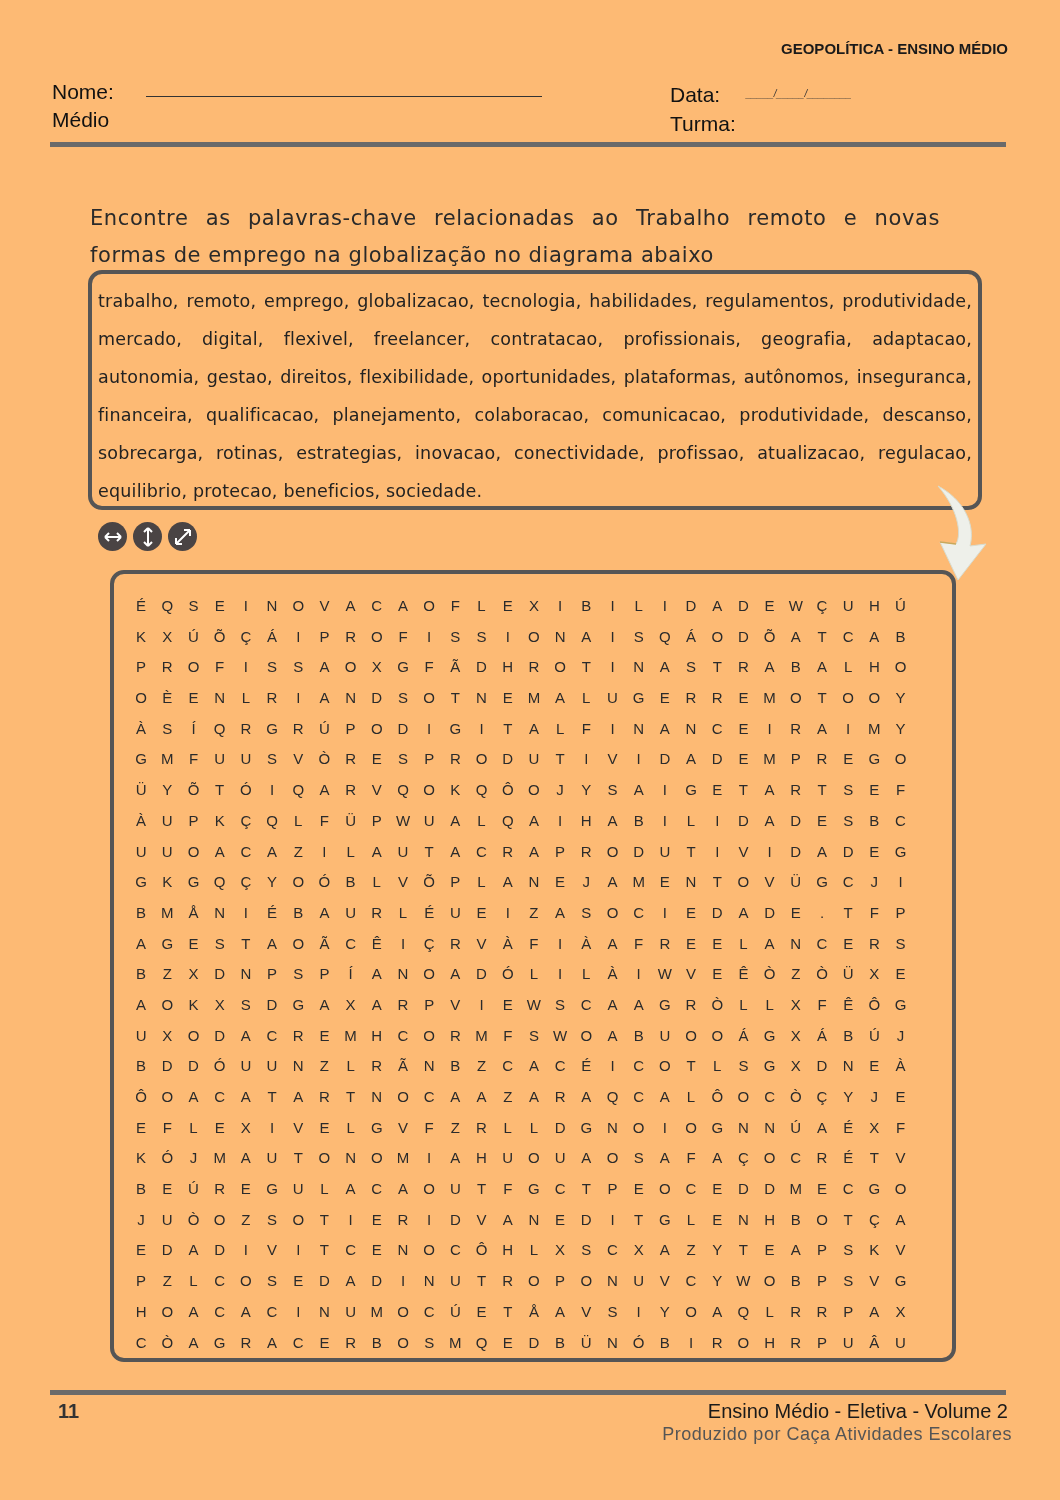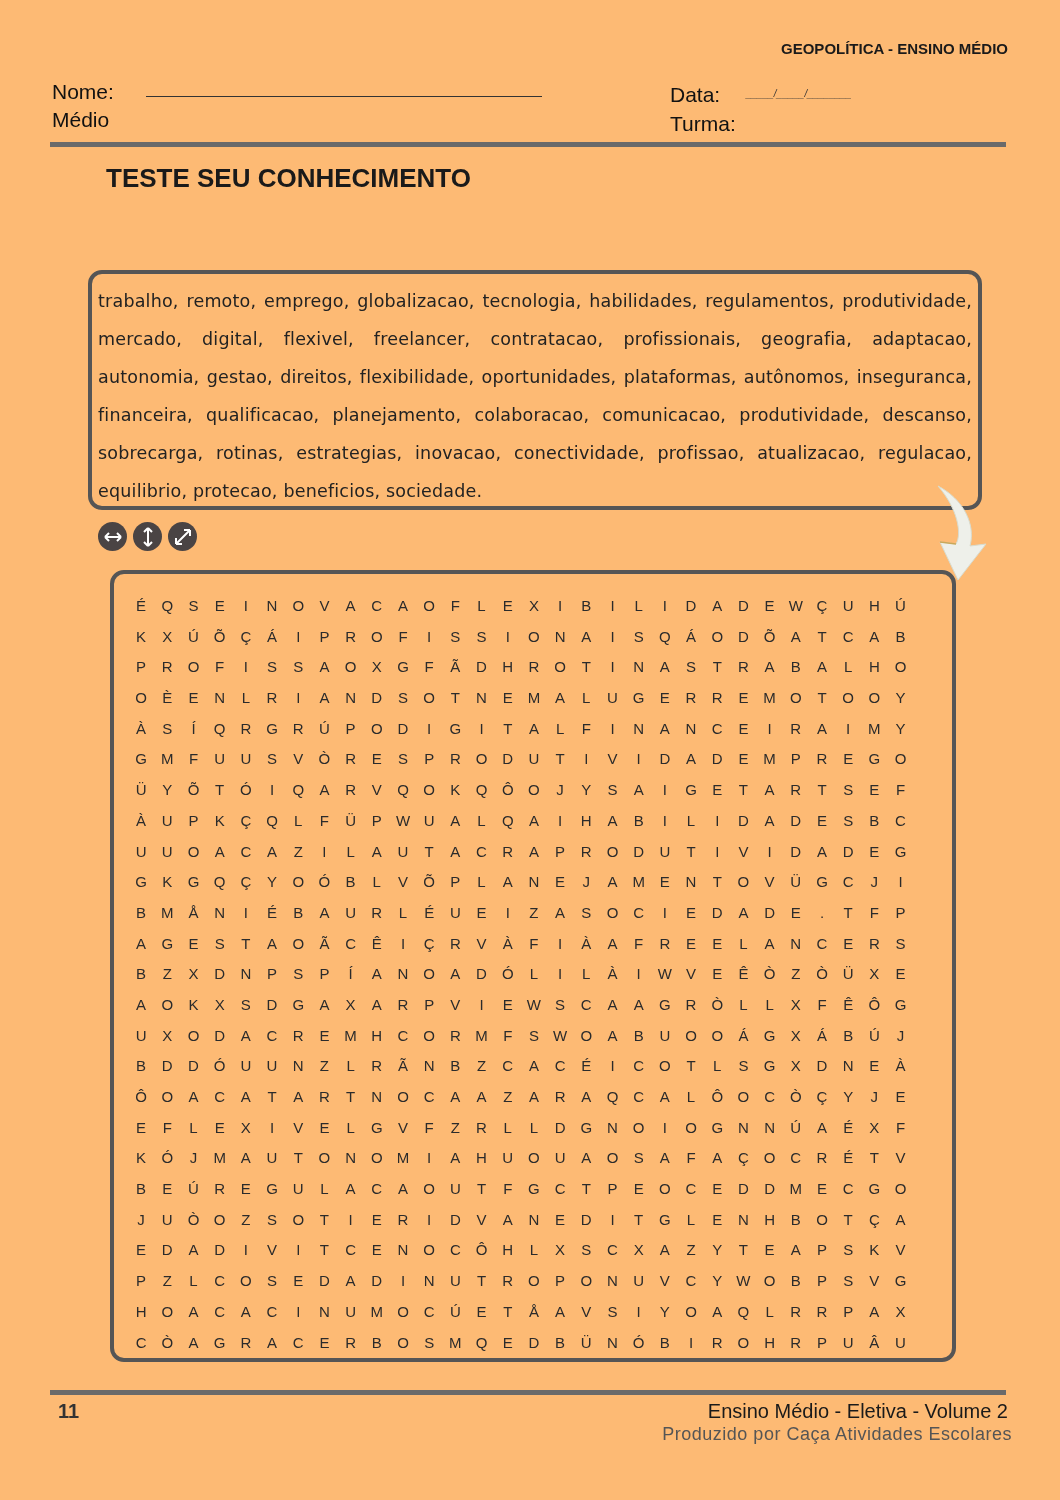--- a/index.html
+++ b/index.html
@@ -37,21 +37,21 @@
 
   <div class="lbl nome">Nome:</div>
   <div class="nome-line"></div>
   <div class="lbl prof">Médio</div>
   <div class="lbl data">Data:</div>
   <div class="data-blanks">_____/_____/________</div>
   <div class="lbl turma">Turma:</div>
 
   <div class="hr top"></div>
 
-  <div class="title">TESTE SEU CONHECIMENTO</div>
+  <div class="instr">Encontre as palavras-chave relacionadas ao Trabalho remoto e novas formas de emprego na globalização no diagrama abaixo</div>
 
   <div class="wordbox">
     <p>trabalho, remoto, emprego, globalizacao, tecnologia, habilidades, regulamentos, produtividade, mercado, digital, flexivel, freelancer, contratacao, profissionais, geografia, adaptacao, autonomia, gestao, direitos, flexibilidade, oportunidades, plataformas, autônomos, inseguranca, financeira, qualificacao, planejamento, colaboracao, comunicacao, produtividade, descanso, sobrecarga, rotinas, estrategias, inovacao, conectividade, profissao, atualizacao, regulacao, equilibrio, protecao, beneficios, sociedade.</p>
   </div>
 
   <div class="dirs">
     <div class="dir">
       <svg width="22" height="22" viewBox="0 0 22 22">
           <path d="M3 11h16M3 11l4-4M3 11l4 4M19 11l-4-4M19 11l-4 4" stroke="#fff" stroke-width="2" fill="none"></path>
         </svg>

